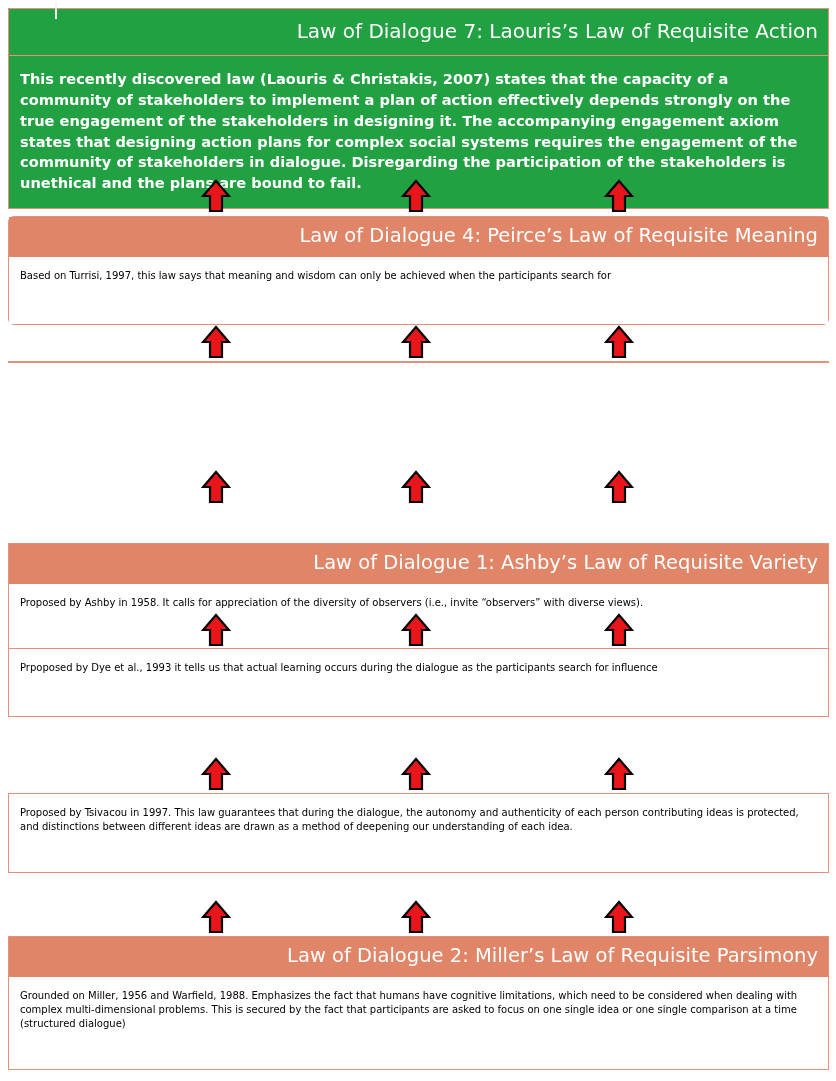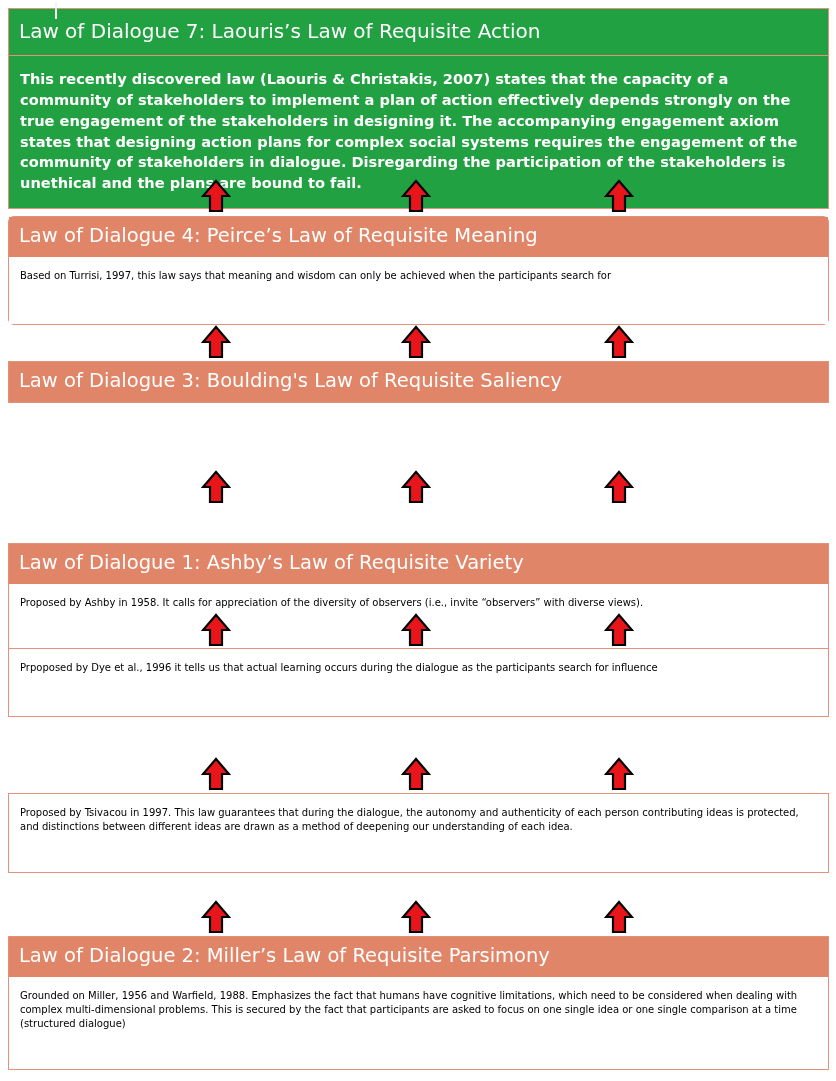--- a/index.html
+++ b/index.html
@@ -38,21 +38,21 @@
     width: 821px;
     box-sizing: border-box;
     border: 1px solid #e4917b;
   }
 
   .law-header {
     box-sizing: border-box;
     width: 100%;
     background: #e08568;
     color: #ffffff;
-    text-align: left;
+    text-align: right;
     font-size: 19.5px;
     line-height: 1.15;
     padding: 8px 10px 10px 10px;
     white-space: nowrap;
     overflow: hidden;
   }
 
   .law-body {
     box-sizing: border-box;
     width: 100%;
@@ -133,21 +133,20 @@
     </svg>
     <svg class="a2" viewBox="0 0 30 34">
       <polygon points="15,2 28,17 21,17 21,32 9,32 9,17 2,17" fill="#E8161B" stroke="#000000" stroke-width="2.2" stroke-linejoin="miter"></polygon>
     </svg>
     <svg class="a3" viewBox="0 0 30 34">
       <polygon points="15,2 28,17 21,17 21,32 9,32 9,17 2,17" fill="#E8161B" stroke="#000000" stroke-width="2.2" stroke-linejoin="miter"></polygon>
     </svg>
   </div>
 
   <div class="law-block" style="top:361px;">
-    <div class="law-header">Law of Dialogue 3: Boulding's Law of Requisite Saliency</div>
   </div>
 
   <div class="arrow-row" style="top:470px;">
     <svg class="a1" viewBox="0 0 30 34">
       <polygon points="15,2 28,17 21,17 21,32 9,32 9,17 2,17" fill="#E8161B" stroke="#000000" stroke-width="2.2" stroke-linejoin="miter"></polygon>
     </svg>
     <svg class="a2" viewBox="0 0 30 34">
       <polygon points="15,2 28,17 21,17 21,32 9,32 9,17 2,17" fill="#E8161B" stroke="#000000" stroke-width="2.2" stroke-linejoin="miter"></polygon>
     </svg>
     <svg class="a3" viewBox="0 0 30 34">
@@ -166,21 +165,21 @@
     </svg>
     <svg class="a2" viewBox="0 0 30 34">
       <polygon points="15,2 28,17 21,17 21,32 9,32 9,17 2,17" fill="#E8161B" stroke="#000000" stroke-width="2.2" stroke-linejoin="miter"></polygon>
     </svg>
     <svg class="a3" viewBox="0 0 30 34">
       <polygon points="15,2 28,17 21,17 21,32 9,32 9,17 2,17" fill="#E8161B" stroke="#000000" stroke-width="2.2" stroke-linejoin="miter"></polygon>
     </svg>
   </div>
 
   <div class="law-block" style="top:648px;">
-    <div class="law-body" style="height:67px;">Prpoposed by Dye et al., 1996 it tells us that actual learning occurs during the dialogue as the participants search for influence</div>
+    <div class="law-body" style="height:67px;">Prpoposed by Dye et al., 1993 it tells us that actual learning occurs during the dialogue as the participants search for influence</div>
   </div>
 
   <div class="arrow-row" style="top:757px;">
     <svg class="a1" viewBox="0 0 30 34">
       <polygon points="15,2 28,17 21,17 21,32 9,32 9,17 2,17" fill="#E8161B" stroke="#000000" stroke-width="2.2" stroke-linejoin="miter"></polygon>
     </svg>
     <svg class="a2" viewBox="0 0 30 34">
       <polygon points="15,2 28,17 21,17 21,32 9,32 9,17 2,17" fill="#E8161B" stroke="#000000" stroke-width="2.2" stroke-linejoin="miter"></polygon>
     </svg>
     <svg class="a3" viewBox="0 0 30 34">

